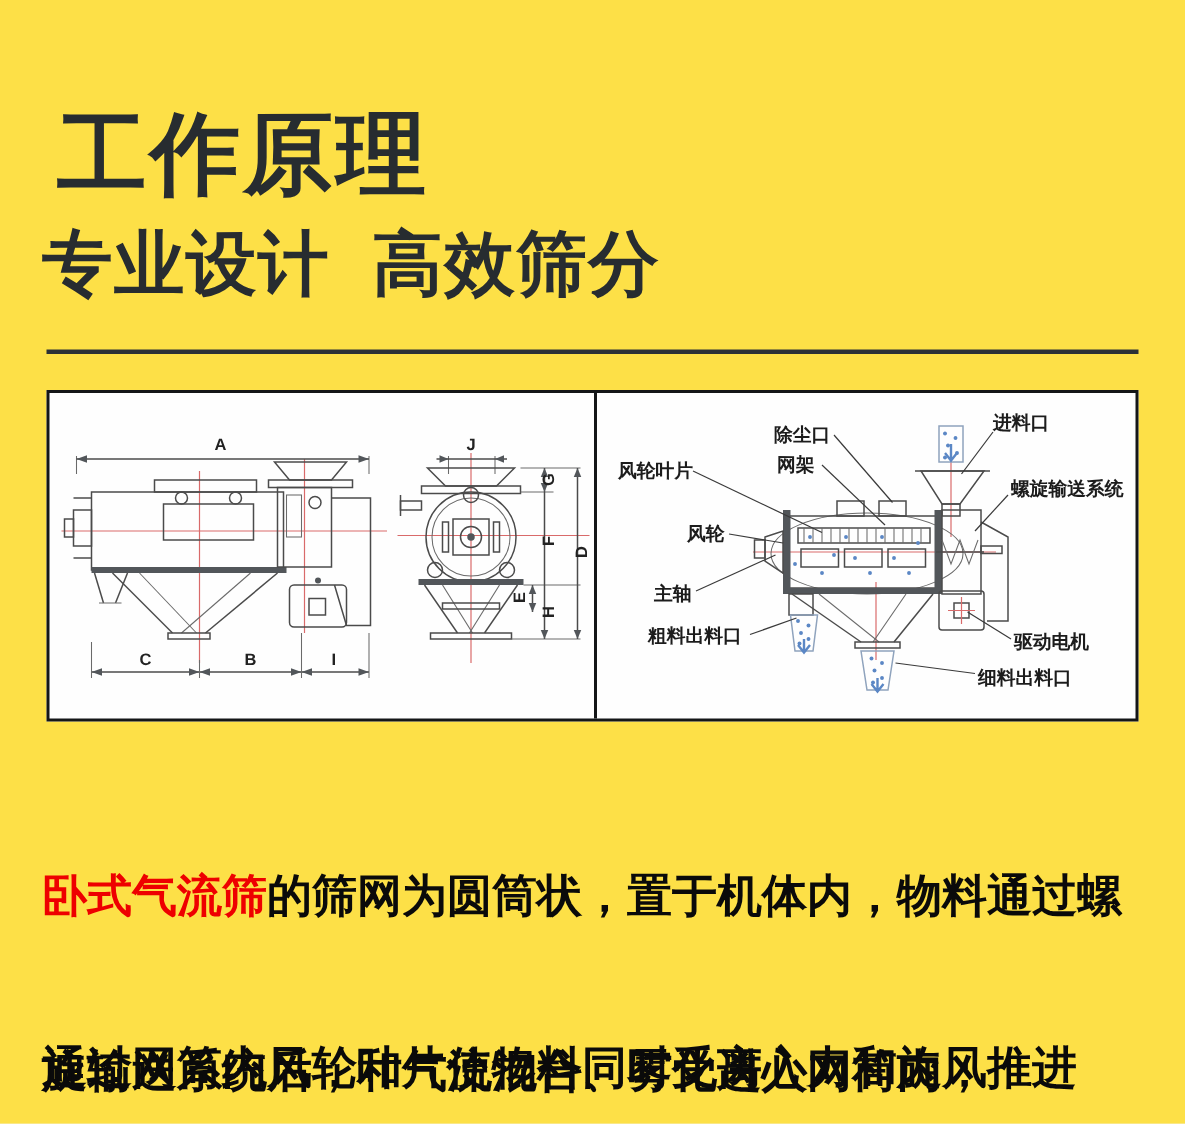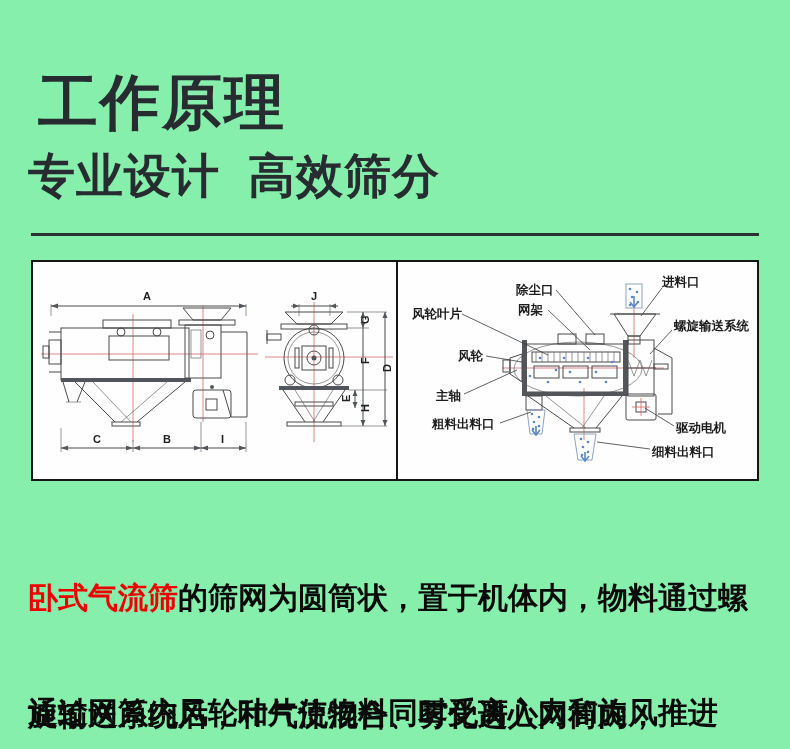--- a/index.html
+++ b/index.html
@@ -2,21 +2,21 @@
 <html><head>
 <meta charset="utf-8">
 <style>
   html,body{margin:0;padding:0;}
   body{
     width:790px;height:749px;
     background:#f5f5f3;
     font-family:"Liberation Sans","DejaVu Sans",sans-serif;
     position:relative;overflow:hidden;
   }
-  .page{position:absolute;inset:0;background:#86efac;}
+  .page{position:absolute;inset:0;background:#fde047;}
 
   .title{
     position:absolute;left:38px;top:68px;
     font-size:60px;font-weight:bold;letter-spacing:2px;
     color:#272c30;line-height:1.15;white-space:pre;
   }
   .subtitle{
     position:absolute;left:28px;top:149px;
     font-size:47px;font-weight:bold;letter-spacing:1px;
     color:#272c30;line-height:1.15;white-space:pre;

